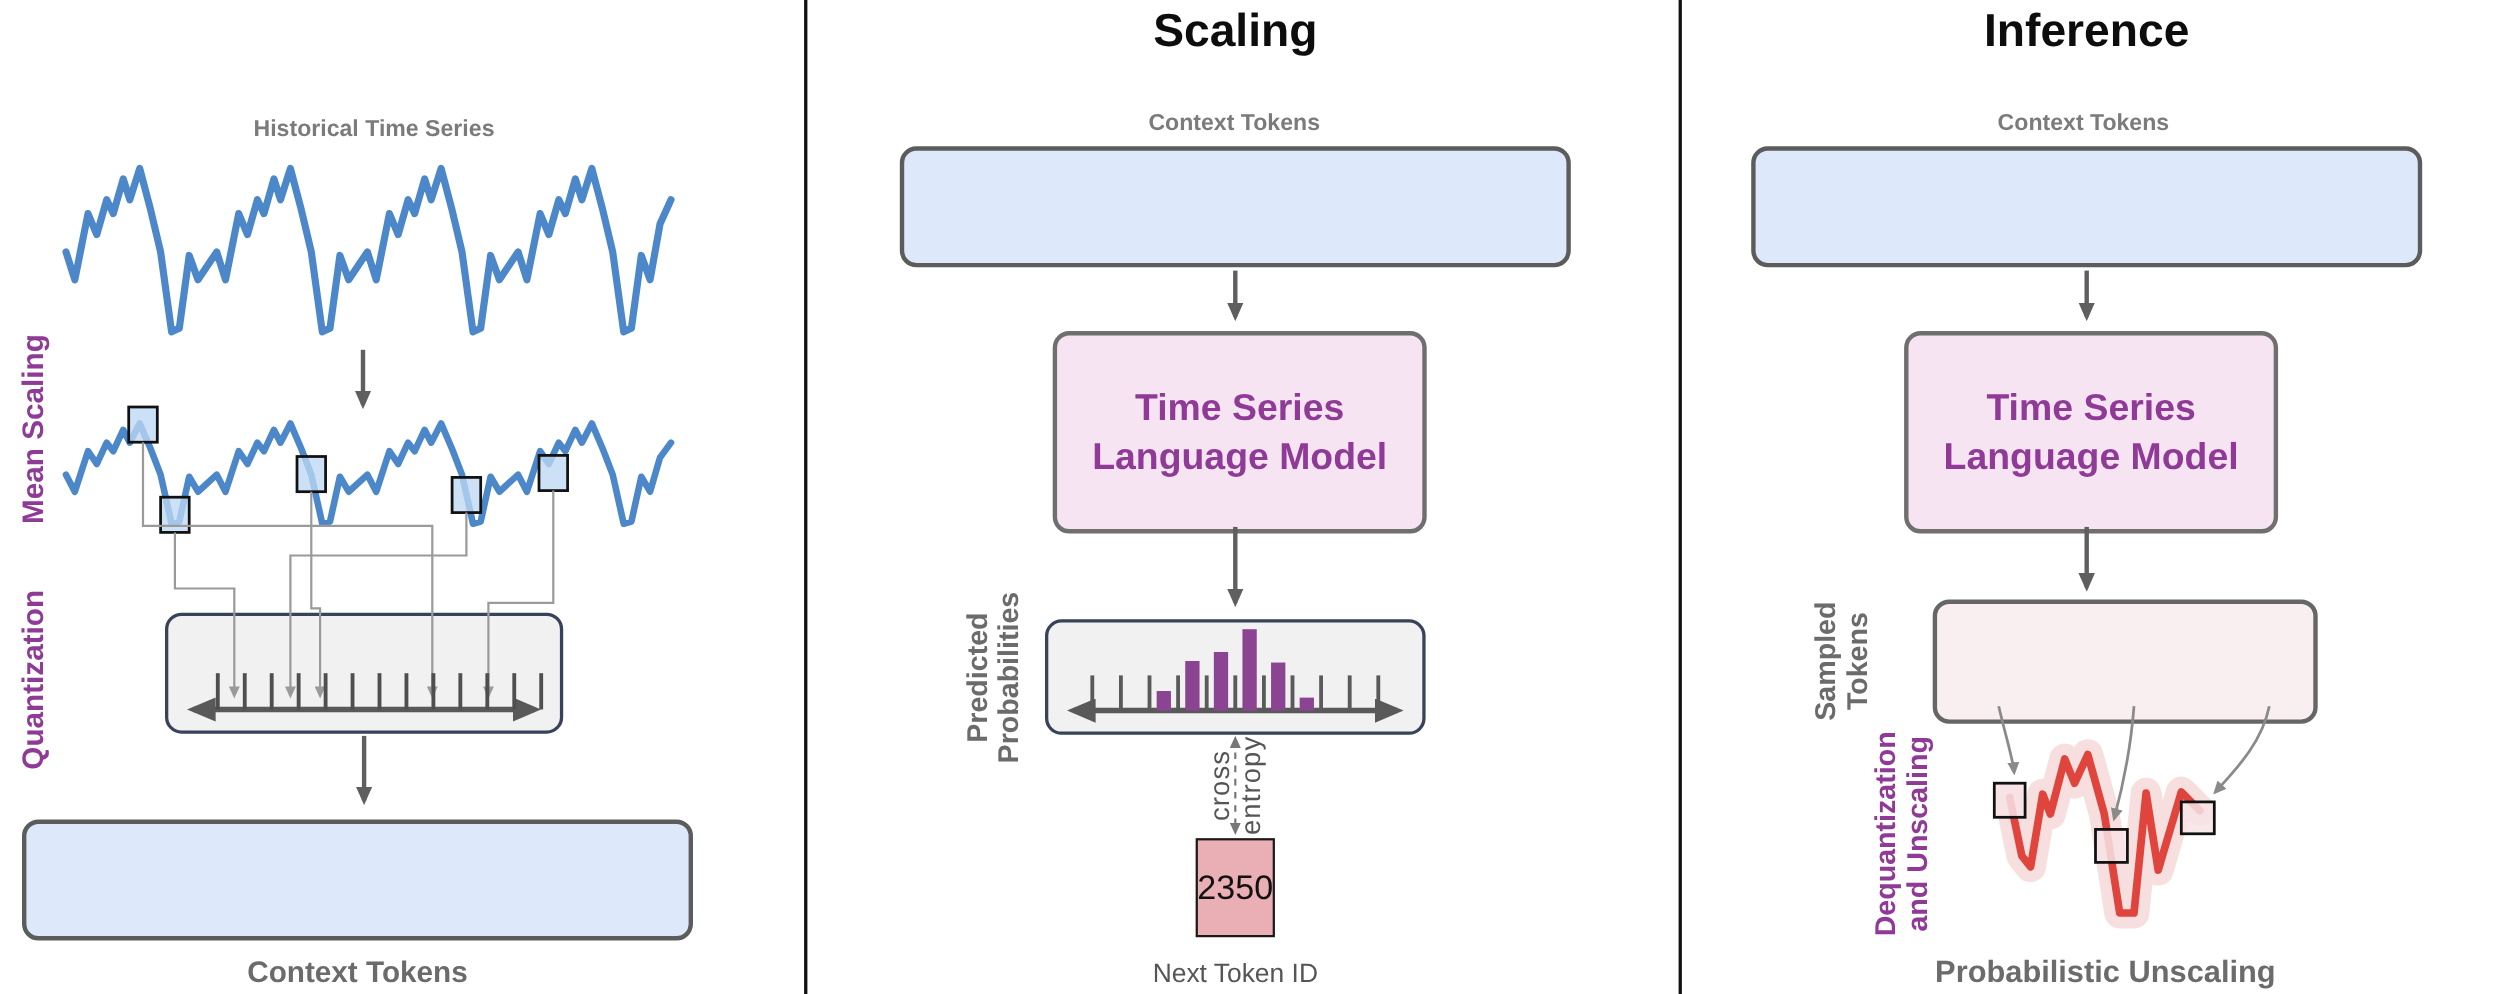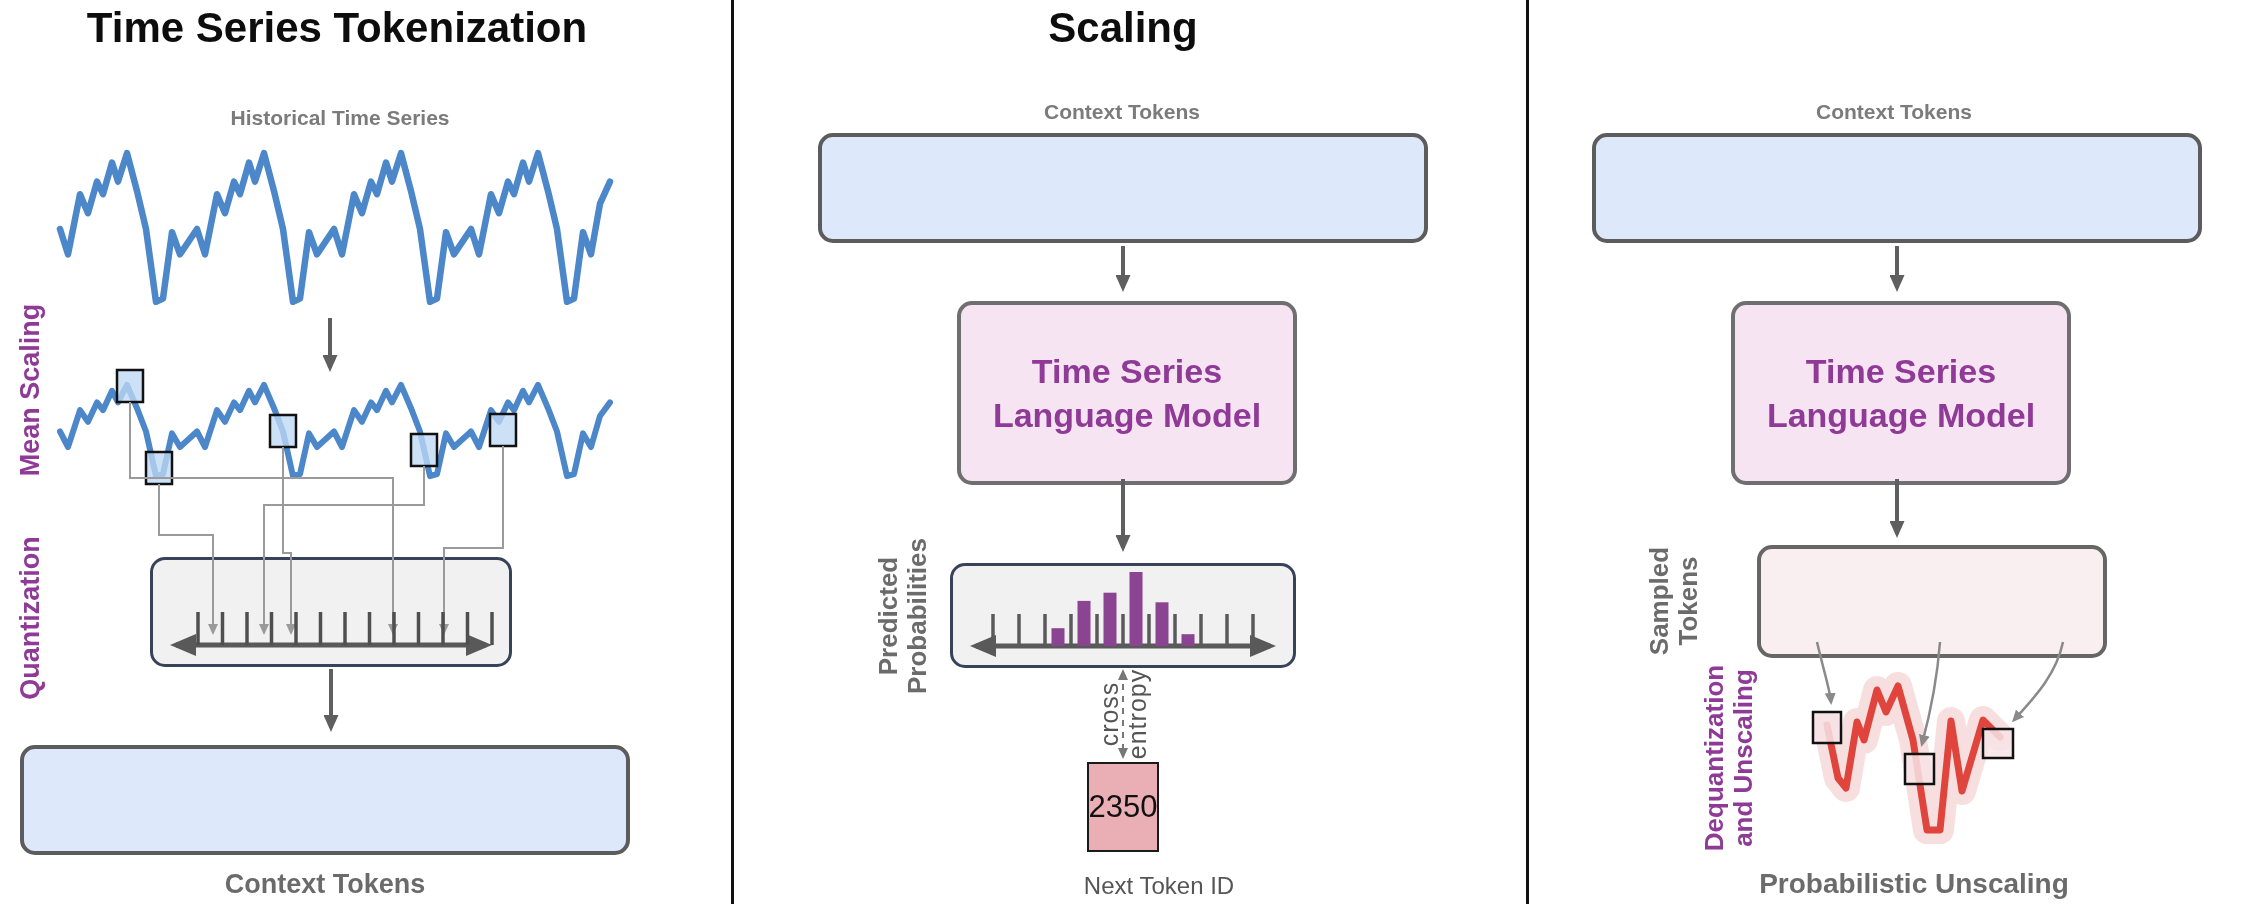--- a/index.html
+++ b/index.html
@@ -3,21 +3,21 @@
 <meta charset="utf-8">
 <style>
   html,body{margin:0;padding:0;background:#ffffff;}
   #page{position:relative;width:2267px;height:904px;background:#ffffff;
         font-family:"Liberation Sans",sans-serif;overflow:hidden;}
   .abs{position:absolute;}
   .ctr{transform:translate(-50%,-50%);}
   .panel-title{font-size:42px;font-weight:700;color:#0d0d0d;white-space:nowrap;}
   .gray-header{font-size:21px;font-weight:700;color:#7b7b7b;white-space:nowrap;}
   .caption-bold{font-size:27px;font-weight:700;color:#6b6b6b;white-space:nowrap;}
-  .caption-reg{font-size:24px;font-weight:400;color:#555555;white-space:nowrap;margin-left:36px;}
+  .caption-reg{font-size:24px;font-weight:400;color:#555555;white-space:nowrap;}
   .rot{transform:translate(-50%,-50%) rotate(-90deg);text-align:center;line-height:1.12;white-space:nowrap;}
   .rot-purple{font-size:27px;font-weight:700;color:#8e3a96;}
   .rot-gray{font-size:26px;font-weight:700;color:#6b6b6b;}
   .rot-loss{font-size:25px;font-weight:400;color:#555555;letter-spacing:1px;}
   .pill{position:absolute;border-radius:18px;box-sizing:border-box;}
   .token-container{background:#dde9fb;border:4px solid #5c5c5c;}
   .token{position:absolute;width:71px;height:72px;background:#8cb5e8;border:2px solid #222;
          box-sizing:border-box;display:flex;align-items:center;justify-content:center;
          font-size:31px;color:#111;}
   .dots{position:absolute;transform:translate(-50%,-50%);color:#7a7a7a;font-size:30px;
@@ -96,22 +96,22 @@
     <div>Language Model</div>
   </div>
 
   <div class="pill sample-container abs boxlayer" style="left:1757px;top:545px;width:350px;height:113px;"></div>
   <div class="card" style="left:1777px;top:562px;">2350</div>
   <div class="card" style="left:1902px;top:562px;">2283</div>
   <div class="card" style="left:2027px;top:562px;">2320</div>
   <div class="dots" style="left:1877px;top:601px;">...</div>
   <div class="dots" style="left:2002px;top:601px;">...</div>
 
-  <div class="abs ctr panel-title textlayer" style="left:337px;top:28px;">Time Series Tokenization</div>
   <div class="abs ctr panel-title textlayer" style="left:1123px;top:28px;">Scaling</div>
+  <div class="abs ctr panel-title textlayer" style="left:1897px;top:28px;">Inference</div>
 
   <div class="abs ctr gray-header textlayer" style="left:340px;top:118px;">Historical Time Series</div>
   <div class="abs ctr gray-header textlayer" style="left:1122px;top:112px;">Context Tokens</div>
   <div class="abs ctr gray-header textlayer" style="left:1894px;top:112px;">Context Tokens</div>
 
   <div class="abs rot rot-purple textlayer" style="left:30px;top:390px;">Mean Scaling</div>
   <div class="abs rot rot-purple textlayer" style="left:30px;top:618px;">Quantization</div>
 
   <div class="abs rot rot-gray textlayer" style="left:903px;top:616px;">
     <div>Predicted</div>

